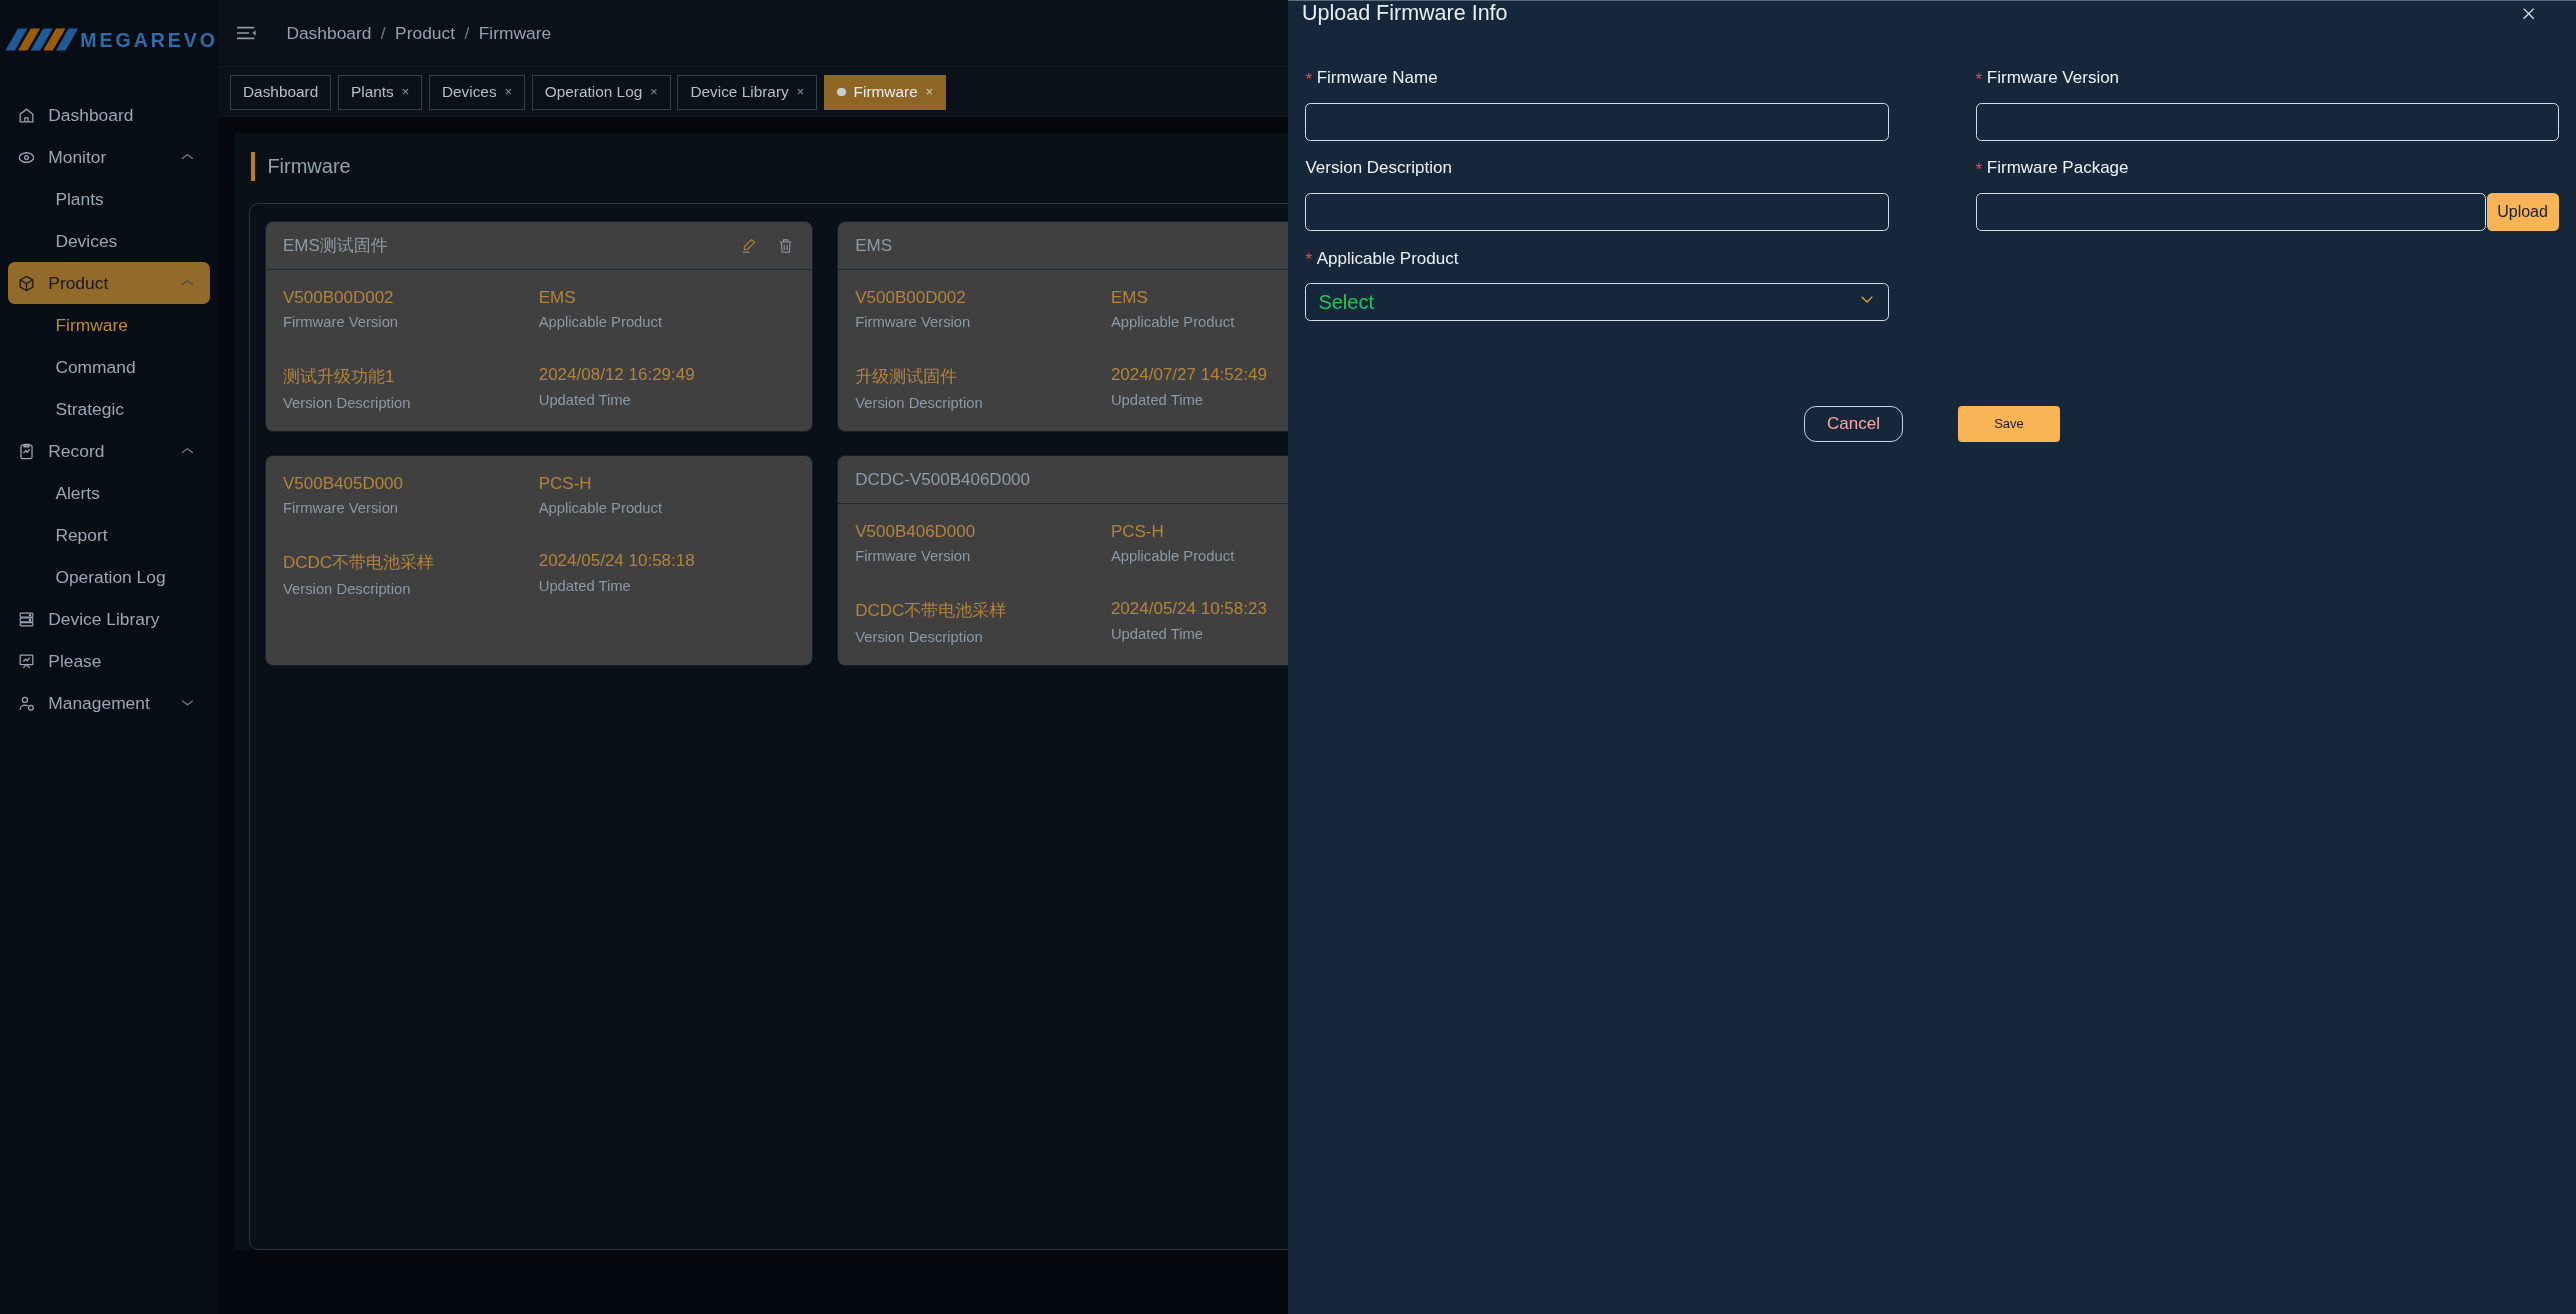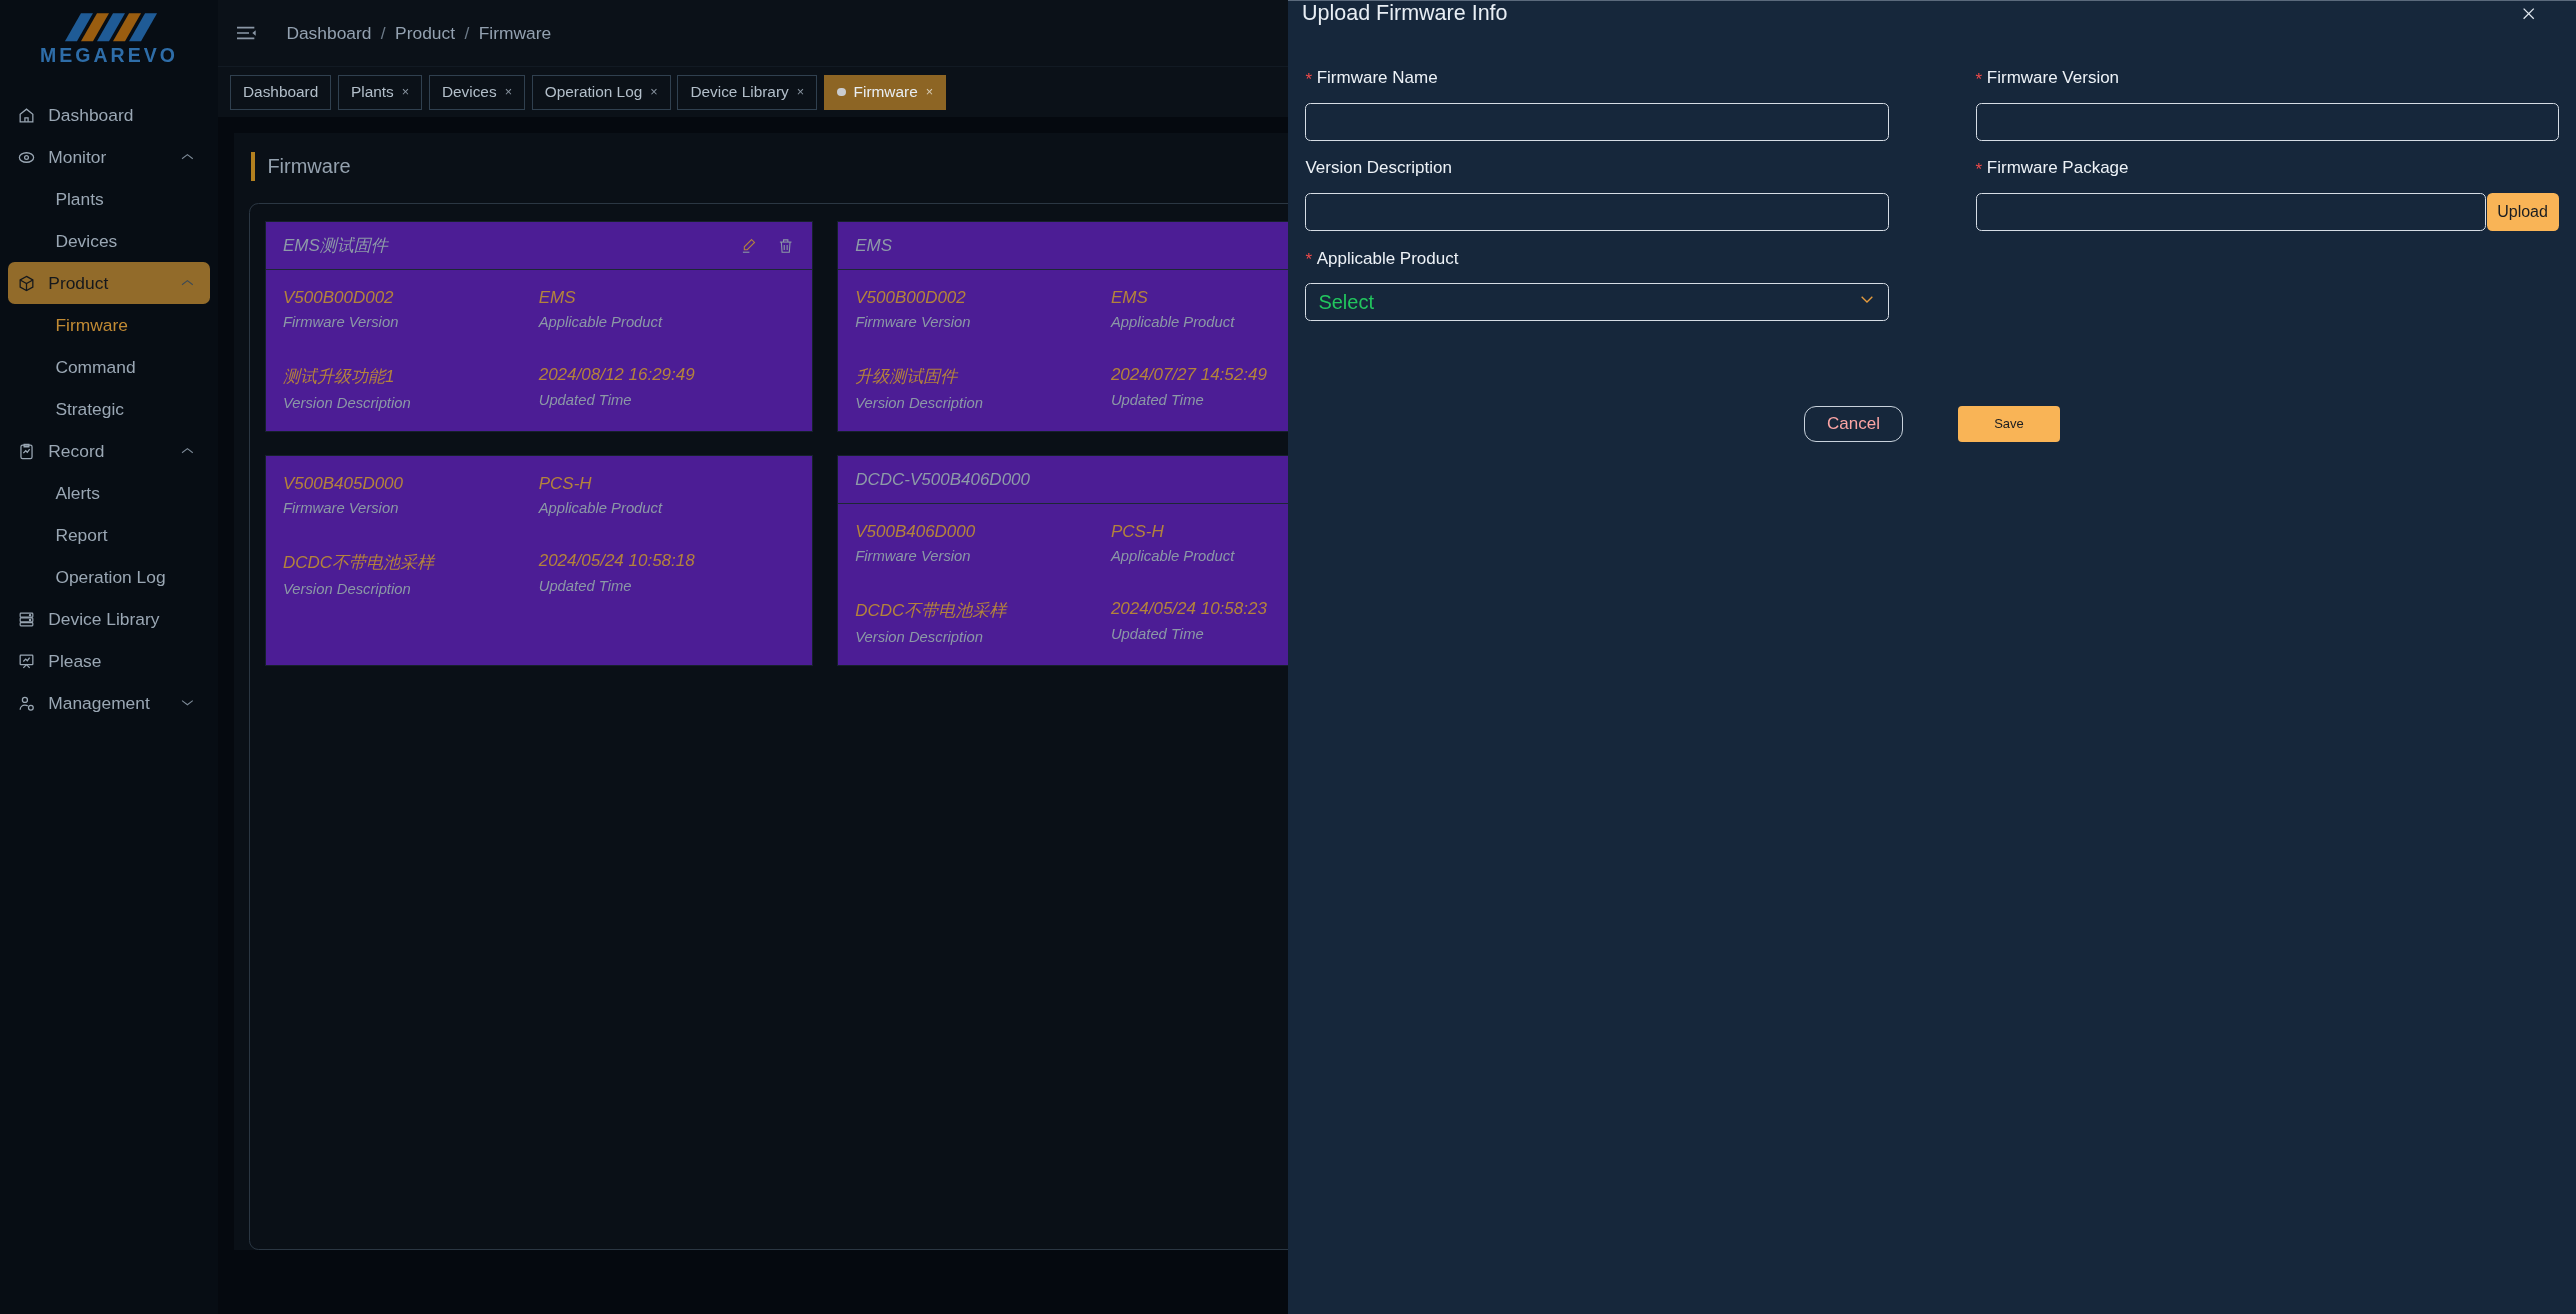--- a/index.html
+++ b/index.html
@@ -14,21 +14,21 @@
   
   .sidebar {
     width: 218px; flex: 0 0 218px; height: 1314px;
     background: #070d14;
     padding-top: 0;
     position: relative;
     z-index: 2;
   }
   .logo-wrap {
     height: 67px; display: flex; align-items: center; justify-content: center;
-    flex-direction: column; padding-top: 12px;
+    padding-top: 12px;
   }
   .logo-mark { width: 102px; height: 31px; }
   .logo-text {
     font-size: 19.5px; letter-spacing: 3px; color: #2e6da8;
     font-weight: 700; margin-top: 1.3px;
   }
   .nav { margin-top: 27px; padding: 0 8px; }
   .nav-item {
     display: flex; align-items: center; height: 42px;
     padding: 0 9.4px; border-radius: 6.7px; cursor: pointer;
@@ -107,23 +107,22 @@
   .cards-wrap {
     position: absolute; left: 14.8px; top: 70px; right: 14.8px; bottom: 0;
     border: 0.7px solid #2b3743; border-radius: 9.4px;
     padding: 17.4px 14.8px;
   }
   .cards-grid {
     display: grid; grid-template-columns: repeat(4, 1fr);
     gap: 23px 24px;
   }
   .fcard {
-    background: #4c1d95; border-radius: 0; overflow: hidden;
+    background: #404040; border-radius: 8px; overflow: hidden;
     border: 0.7px solid #16202c;
-    font-style: italic;
   }
   .fcard-head {
     height: 48px; display: flex; align-items: center; justify-content: space-between;
     padding: 0 17.4px; border-bottom: 0.7px solid #1d2835;
   }
   .fcard-name { font-size: 17px; color: #8d9aa8; }
   .fcard-actions { display: flex; gap: 20px; align-items: center; }
   .fcard-body { padding: 17.4px 17.4px 20px 17.4px; }
   .frow { display: flex; }
   .fcol { flex: 1 1 50%; }

